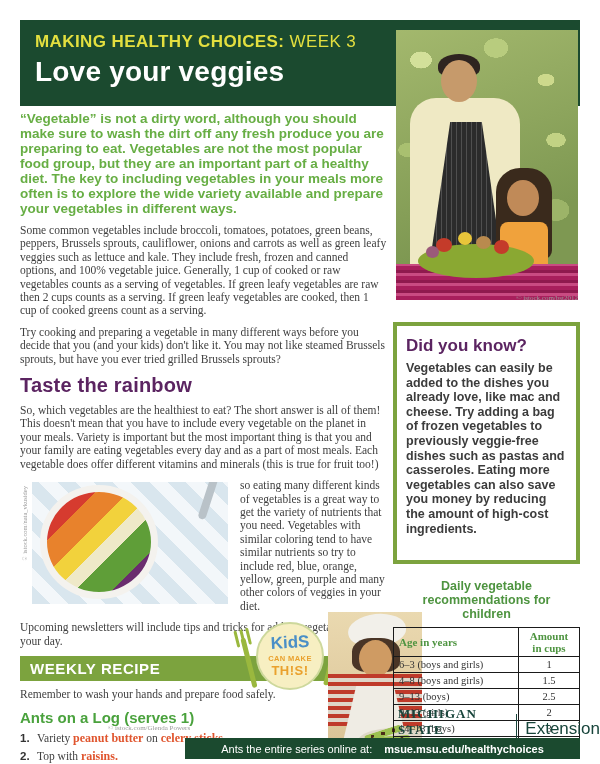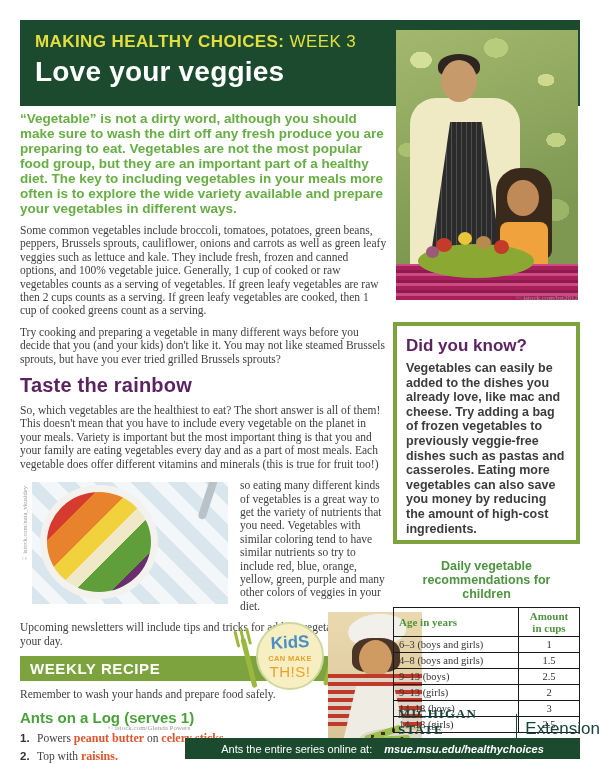--- a/index.html
+++ b/index.html
@@ -73,21 +73,21 @@
 
   
   .badge{position:absolute;left:238px;top:620px;width:102px;height:78px;}
   .badge svg{position:absolute;}
   .badge-fork{left:0;top:8px;transform:rotate(-14deg);}
   .badge-spoon{left:84px;top:8px;transform:rotate(14deg);}
   .badge-circle{position:absolute;left:18px;top:2px;width:64px;height:64px;border-radius:50%;
       background:#f7efc2;border:2px solid #cdd89c;text-align:center;}
   .badge-l1{color:#4a8fc7;font-weight:bold;font-size:17px;margin-top:9px;transform:rotate(-3deg);}
   .badge-l2{color:#eaa12d;font-weight:bold;font-size:7.5px;letter-spacing:.4px;margin-top:1px;}
-  .badge-l3{color:#eaa12d;font-weight:normal;font-size:15px;letter-spacing:.5px;}
+  .badge-l3{color:#eaa12d;font-weight:bold;font-size:13px;letter-spacing:.5px;}
 
   
   .photo-kid{position:absolute;left:328px;top:612px;width:94px;height:145px;overflow:hidden;
       background:linear-gradient(#ead9b0,#d9c294);}
   .photo-kid div{position:absolute;}
   .pk-hat{left:20px;top:2px;width:58px;height:32px;background:#f2f0ea;border-radius:50% 50% 45% 45%;transform:rotate(-6deg);}
   .pk-hair{left:24px;top:26px;width:48px;height:34px;background:#4a3526;border-radius:40% 40% 30% 30%;}
   .pk-face{left:31px;top:28px;width:33px;height:37px;background:#cf9b63;border-radius:50%;}
   .pk-shirt{left:0;top:62px;width:94px;height:52px;background:repeating-linear-gradient(0deg,#bf3a2a 0 4px,#ded5c8 4px 8px);}
   .pk-apron{left:0;top:74px;width:94px;height:71px;background:#efece4;clip-path:polygon(30% 0,70% 0,88% 100%,12% 100%);}
@@ -95,21 +95,21 @@
   .pk-stick{width:38px;height:7px;border-radius:3px;
       background:radial-gradient(2px 2px at 8px 3.5px,#4a2d18 90%,transparent),
                  radial-gradient(2px 2px at 19px 3.5px,#4a2d18 90%,transparent),
                  radial-gradient(2px 2px at 30px 3.5px,#4a2d18 90%,transparent),#9cc050;}
   .pk-s1{left:36px;top:118px;transform:rotate(-18deg);}
   .pk-s2{left:44px;top:124px;transform:rotate(-4deg);}
   .pk-s3{left:40px;top:131px;transform:rotate(10deg);}
 
   
   .right-col{position:absolute;left:393px;top:322px;width:187px;}
-  .dyk-box{border:4px solid #7ca33e;background:#fff;padding:8px 9px 4px 9px;box-sizing:border-box;}
+  .dyk-box{border:4px solid #7ca33e;background:#fff;padding:8px 9px 24px 9px;box-sizing:border-box;}
   .dyk-h{color:#5b2461;font-weight:bold;font-size:17px;margin:2px 0 5px 0;}
   .dyk-b{color:#3c3c3c;font-weight:bold;font-size:12.5px;line-height:14.6px;}
   .tbl-title{margin:15px 4px 6px 4px;text-align:center;color:#4e9440;font-weight:bold;font-size:12.5px;line-height:14px;}
   table.veg{border-collapse:collapse;width:100%;font-family:"Liberation Serif",serif;font-size:10.5px;color:#333;}
   table.veg th,table.veg td{border:1px solid #1a1a1a;padding:2px 5px;}
   table.veg th{color:#4e9440;font-size:11px;}
   th.c1{text-align:left;width:114px;}
   th.c2{text-align:center;}
   td.amt{text-align:center;}
 
@@ -117,21 +117,21 @@
   .msu{position:absolute;left:398px;top:706px;display:flex;align-items:center;color:#18453b;}
   .msu-l1{font-family:"Liberation Serif",serif;font-weight:bold;font-size:13px;letter-spacing:1px;
           border-bottom:2px solid #18453b;padding-bottom:1px;}
   .msu-l2{font-family:"Liberation Serif",serif;font-weight:bold;font-size:8px;letter-spacing:3.6px;margin-top:2px;}
   .msu-div{width:2px;height:30px;background:#18453b;margin:0 8px 0 10px;}
   .msu-ext{font-size:17px;color:#18453b;}
 
   
   .footer{position:absolute;left:185px;top:738px;width:395px;height:21px;background:#1b4a2f;
       display:flex;align-items:center;justify-content:center;color:#fff;font-size:11px;}
-  .footer .url{font-weight:bold;margin-left:12px;font-style:italic;}
+  .footer .url{font-weight:bold;margin-left:12px;}
 </style>
 </head>
 <body>
 
 <div id="page">
 
   <div class="header">
     <div class="kicker">
       <span class="kb">MAKING HEALTHY CHOICES:</span><span class="kl"> WEEK 3</span>
     </div>
@@ -173,21 +173,21 @@
     </div>
     <p class="bodytext">so eating many different kinds of vegetables is a great way to get the variety of nutrients that you need. Vegetables with similar coloring tend to have similar nutrients so try to include red, blue, orange, yellow, green, purple and many other colors of veggies in your diet.</p>
     <p class="bodytext">Upcoming newsletters will include tips and tricks for adding vegetables into your day.</p>
 
     <div class="recipe-bar">WEEKLY RECIPE</div>
     <p class="bodytext" style="margin-bottom:8px;">Remember to wash your hands and prepare food safely.</p>
     <div class="h-green">Ants on a Log (serves 1)</div>
 
     <div class="steps">
       <div class="step">
-        <span class="num">1.</span><span>Powers </span><span class="hl">peanut butter</span><span> on </span><span class="hl">celery sticks.</span>
+        <span class="num">1.</span><span>Variety </span><span class="hl">peanut butter</span><span> on </span><span class="hl">celery sticks.</span>
       </div>
       <div class="step">
         <span class="num">2.</span><span>Top with </span><span class="hl">raisins.</span>
       </div>
 
     </div>
   </div>
 
   <div class="badge">
     <svg class="badge-fork" width="20" height="62" viewBox="0 0 20 62">

